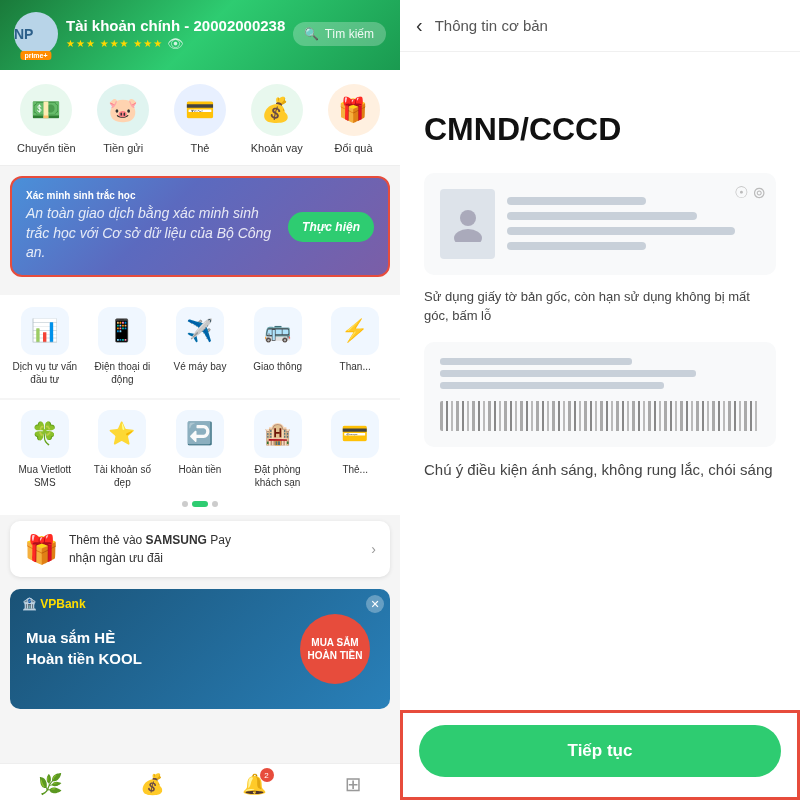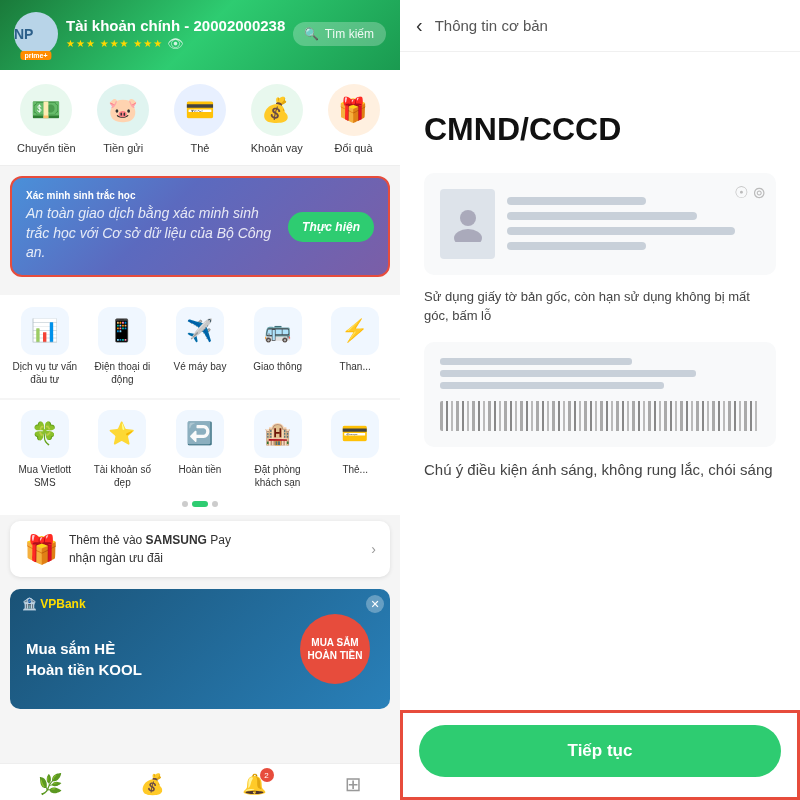--- a/index.html
+++ b/index.html
@@ -296,22 +296,22 @@
     }
 
     
     .vpbank-banner {
       margin: 6px 10px;
       border-radius: 10px;
       overflow: hidden;
       background: linear-gradient(135deg, #1a5276, #2980b9);
       height: 120px;
       display: flex;
-      align-items: center;
-      padding: 12px 16px;
+      align-items: flex-start;
+      padding: 18px 16px;
       position: relative;
     }
 
     .vpbank-text {
       color: white;
       font-size: 15px;
       font-weight: 700;
       line-height: 1.4;
       margin-top: 20px;
     }

